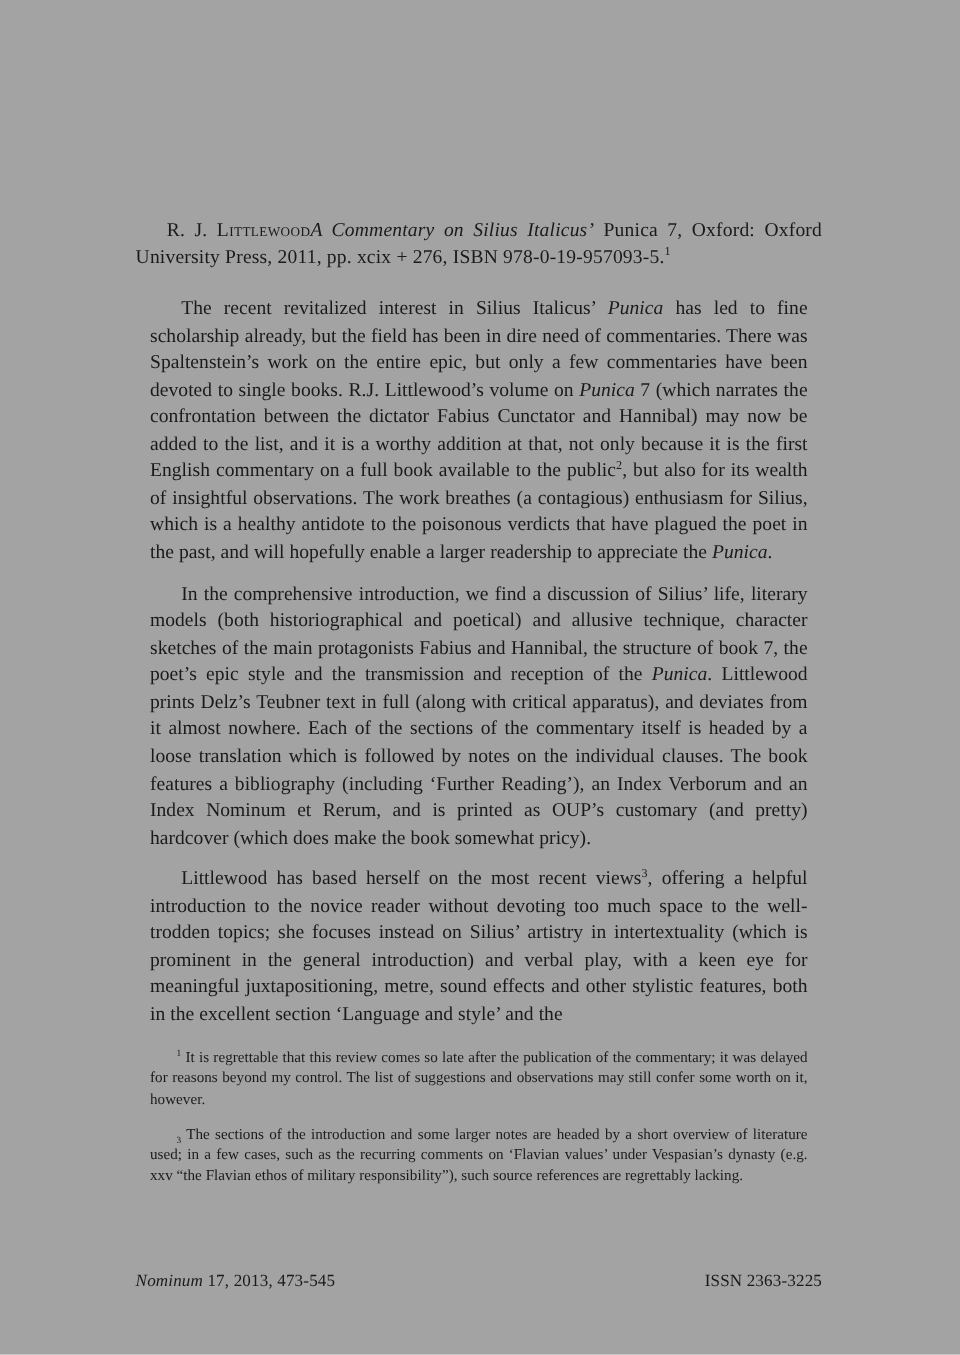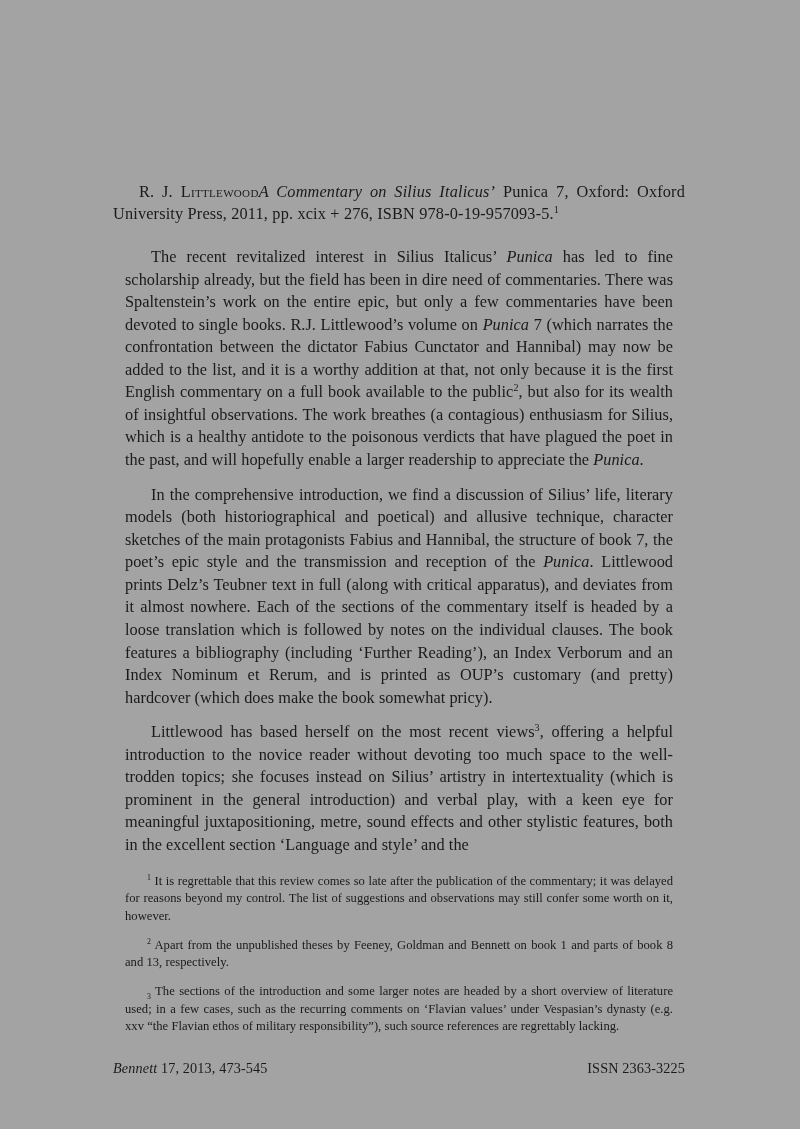--- a/index.html
+++ b/index.html
@@ -120,24 +120,23 @@
     <div class="body-block">
       <p class="body-par"><span>The recent revitalized interest in Silius Italicus’ </span><em>Punica</em><span> has led to fine scholarship already, but the field has been in dire need of commentaries. There was Spaltenstein’s work on the entire epic, but only a few commentaries have been devoted to single books. R.J. Littlewood’s volume on </span><em>Punica</em><span> 7 (which narrates the confrontation between the dictator Fabius Cunctator and Hannibal) may now be added to the list, and it is a worthy addition at that, not only because it is the first English commentary on a full book available to the public</span><sup class="fnref">2</sup><span>, but also for its wealth of insightful observations. The work breathes (a contagious) enthusiasm for Silius, which is a healthy antidote to the poisonous verdicts that have plagued the poet in the past, and will hopefully enable a larger readership to appreciate the </span><em>Punica</em><span>.</span></p>
       <p class="body-par"><span>In the comprehensive introduction, we find a discussion of Silius’ life, literary models (both historiographical and poetical) and allusive technique, character sketches of the main protagonists Fabius and Hannibal, the structure of book 7, the poet’s epic style and the transmission and reception of the </span><em>Punica</em><span>. Littlewood prints Delz’s Teubner text in full (along with critical apparatus), and deviates from it almost nowhere. Each of the sections of the commentary itself is headed by a loose translation which is followed by notes on the individual clauses. The book features a bibliography (including ‘Further Reading’), an Index Verborum and an Index Nominum et Rerum, and is printed as  OUP’s customary (and pretty) hardcover (which does make the book somewhat pricy).</span></p>
       <p class="body-par"><span>Littlewood has based herself on the most recent views</span><sup class="fnref">3</sup><span>, offering a helpful introduction to the novice reader without devoting too much space to the well-trodden topics; she focuses instead on Silius’ artistry in intertextuality (which is prominent in the general introduction) and verbal play, with a keen eye for meaningful juxtapositioning, metre, sound effects and other stylistic features, both in the excellent section ‘Language and style’ and the</span></p>
     </div>
 
   </div>
 
   <div class="footnotes">
     <p class="fn"><sup class="fnref">1</sup><span> It is regrettable that this review comes so late after the publication of the commentary; it was delayed for reasons beyond my control. The list of suggestions and observations may still confer some worth on it, however.</span></p>
-    <p class="fn"><sup class="fnref">2</sup><span> Apart from the unpublished theses by Feeney, Goldman and Bennett on book 1 and parts of book 8 and 13, respectively.</span></p>
     <p class="fn"><sub class="fnref-sub">3</sub><span> The sections of the introduction and some larger notes are headed by a short overview of literature used; in a few cases, such as the recurring comments on ‘Flavian values’ under Vespasian’s dynasty (e.g. xxv “the Flavian ethos of military responsibility”), such source references are regrettably lacking.</span></p>
   </div>
 
   <div class="footer">
     <div class="left">
-      <em>Bennett</em><span> 17, 2013, 473-545</span>
+      <em>Nominum</em><span> 17, 2013, 473-545</span>
     </div>
     <div class="right">ISSN 2363-3225</div>
   </div>
 
 </div>
 
 </body></html>

